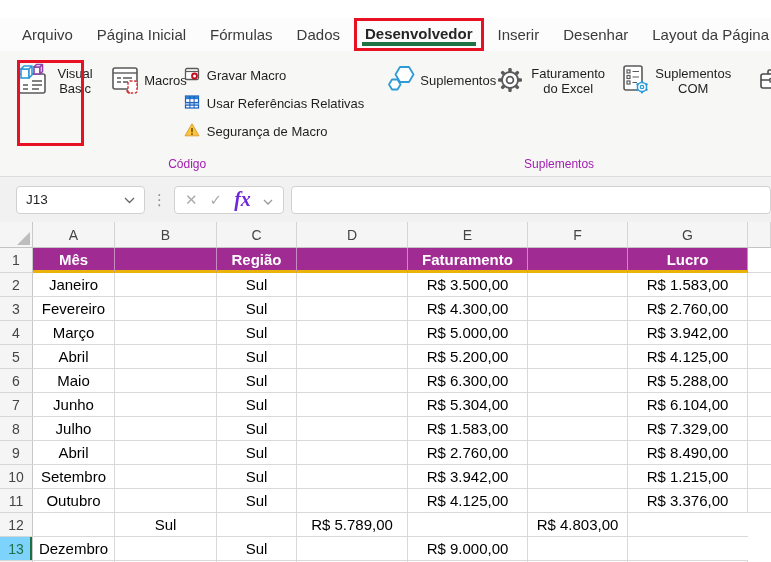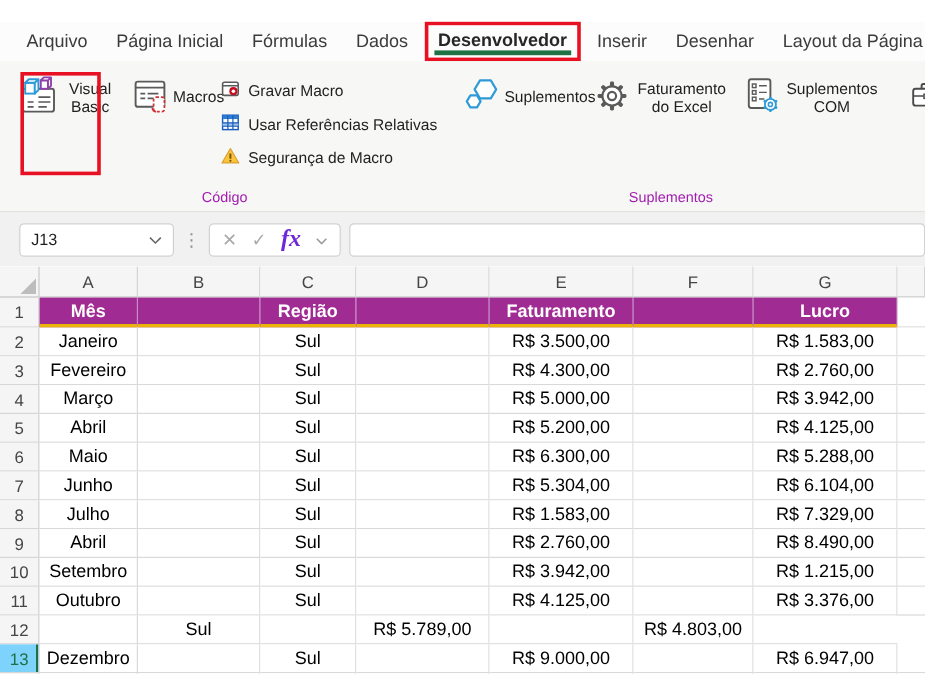--- a/index.html
+++ b/index.html
@@ -437,21 +437,20 @@
     <div class="cell filler"></div>
   </div>
         <div class="g-row drow active">
     <div class="rowhdr">13</div>
     <div class="cell">Dezembro</div>
     <div class="cell"></div>
     <div class="cell">Sul</div>
     <div class="cell"></div>
     <div class="cell">R$ 9.000,00</div>
     <div class="cell"></div>
-    <div class="cell">R$ 6.947,00</div>
     <div class="cell filler"></div>
   </div>
         <div class="g-row drow">
     <div class="rowhdr">14</div>
     <div class="cell"></div>
     <div class="cell"></div>
     <div class="cell"></div>
     <div class="cell"></div>
     <div class="cell"></div>
     <div class="cell"></div>

